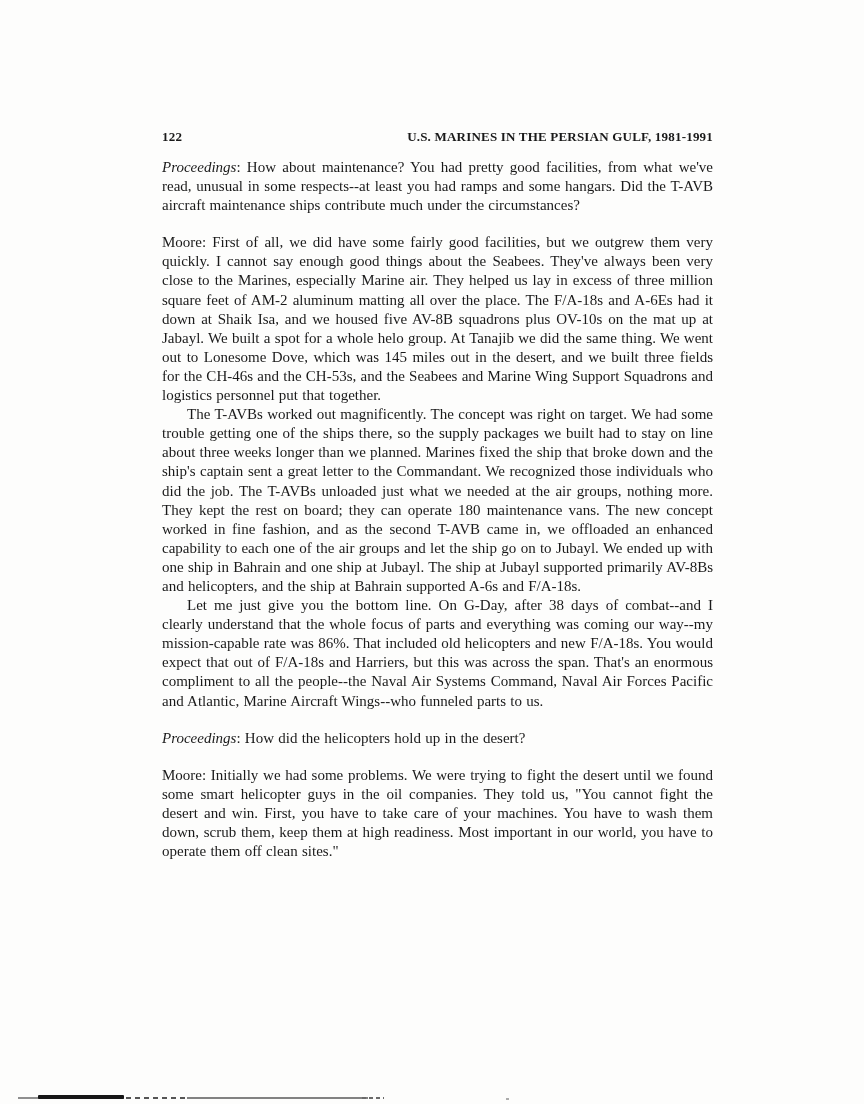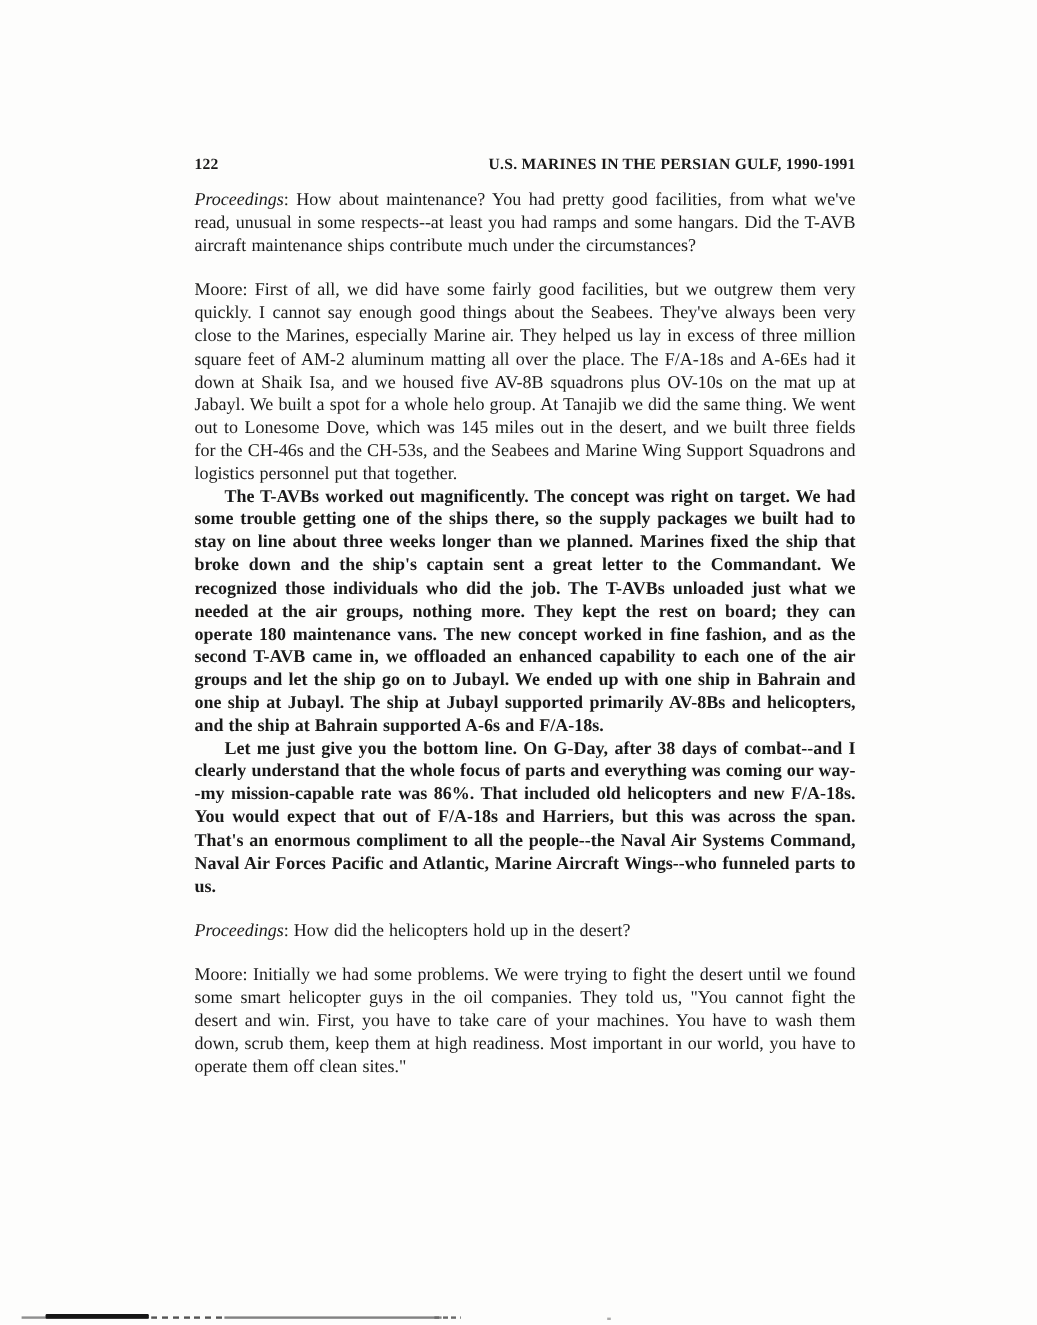--- a/index.html
+++ b/index.html
@@ -39,21 +39,20 @@
     text-align: justify;
     text-justify: inter-word;
     word-spacing: 0.5px;
   }
   .body-text p.para {
     margin: 0;
     padding: 0;
   }
   .body-text p.indent {
     text-indent: 25px;
-    font-weight: bold;
   }
   .body-text p.turn-gap {
     margin-top: 18px;
   }
   .speaker-italic { font-style: italic; }
   .speaker-bold   { font-weight: 400; }
 
   
   .artifact { position: absolute; pointer-events: none; }
   .art-a1 { left: 18px;  top: 1097px; width: 106px; height: 2px; background: #8f8f8f; }
@@ -65,21 +64,21 @@
             background: repeating-linear-gradient(90deg, #6a6a6a 0 4px, transparent 4px 7px); }
   .art-a6 { left: 506px; top: 1098px; width: 3px;   height: 2px; background: #ababab; }
 </style>
 </head>
 <body>
 
 <div class="sheet">
 
   <header class="running-head">
     <span>122</span>
-    <span>U.S. MARINES IN THE PERSIAN GULF, 1990-1991</span>
+    <span>U.S. MARINES IN THE PERSIAN GULF, 1981-1991</span>
   </header>
 
   <main class="body-text" id="dialogue">
       <p class="para"><span class="speaker speaker-italic">Proceedings</span>: How about maintenance? You had pretty good facilities, from what we've read, unusual in some respects--at least you had ramps and some hangars. Did the T-AVB aircraft maintenance ships contribute much under the circumstances?</p>
       <p class="para turn-gap"><span class="speaker speaker-bold">Moore</span>: First of all, we did have some fairly good facilities, but we outgrew them very quickly. I cannot say enough good things about the Seabees. They've always been very close to the Marines, especially Marine air. They helped us lay in excess of three million square feet of AM-2 aluminum matting all over the place. The F/A-18s and A-6Es had it down at Shaik Isa, and we housed five AV-8B squadrons plus OV-10s on the mat up at Jabayl. We built a spot for a whole helo group. At Tanajib we did the same thing. We went out to Lonesome Dove, which was 145 miles out in the desert, and we built three fields for the CH-46s and the CH-53s, and the Seabees and Marine Wing Support Squadrons and logistics personnel put that together.</p>
       <p class="para indent">The T-AVBs worked out magnificently. The concept was right on target. We had some trouble getting one of the ships there, so the supply packages we built had to stay on line about three weeks longer than we planned. Marines fixed the ship that broke down and the ship's captain sent a great letter to the Commandant. We recognized those individuals who did the job. The T-AVBs unloaded just what we needed at the air groups, nothing more. They kept the rest on board; they can operate 180 maintenance vans. The new concept worked in fine fashion, and as the second T-AVB came in, we offloaded an enhanced capability to each one of the air groups and let the ship go on to Jubayl. We ended up with one ship in Bahrain and one ship at Jubayl. The ship at Jubayl supported primarily AV-8Bs and helicopters, and the ship at Bahrain supported A-6s and F/A-18s.</p>
       <p class="para indent">Let me just give you the bottom line. On G-Day, after 38 days of combat--and I clearly understand that the whole focus of parts and everything was coming our way--my mission-capable rate was 86%. That included old helicopters and new F/A-18s. You would expect that out of F/A-18s and Harriers, but this was across the span. That's an enormous compliment to all the people--the Naval Air Systems Command, Naval Air Forces Pacific and Atlantic, Marine Aircraft Wings--who funneled parts to us.</p>
       <p class="para turn-gap"><span class="speaker speaker-italic">Proceedings</span>: How did the helicopters hold up in the desert?</p>
       <p class="para turn-gap"><span class="speaker speaker-bold">Moore</span>: Initially we had some problems. We were trying to fight the desert until we found some smart helicopter guys in the oil companies. They told us, "You cannot fight the desert and win. First, you have to take care of your machines. You have to wash them down, scrub them, keep them at high readiness. Most important in our world, you have to operate them off clean sites."</p>
     </main>

